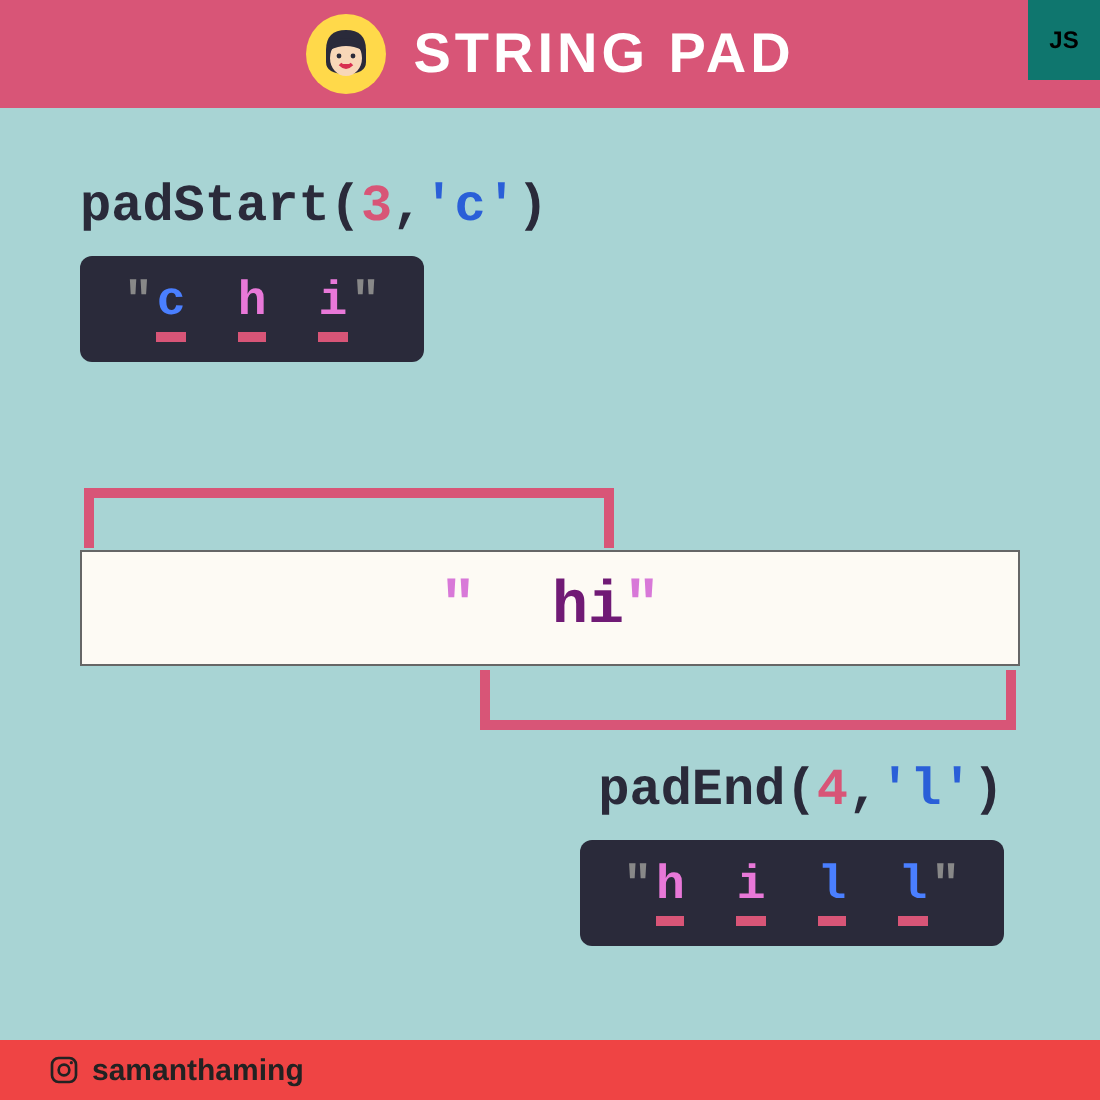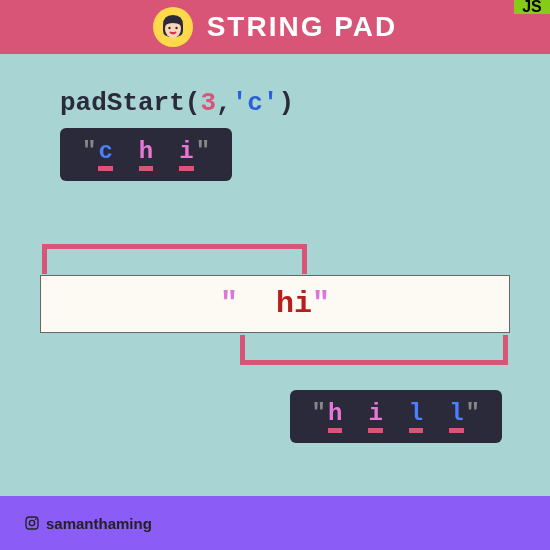--- a/index.html
+++ b/index.html
@@ -36,26 +36,26 @@
     font-family: Arial, sans-serif;
     font-weight: 900;
     font-size: 28px;
     letter-spacing: 2px;
   }
   .js-badge {
     position: absolute;
     right: 0;
     top: 0;
     width: 36px;
-    height: 14px;
-    background: #84cc16;
+    height: 40px;
+    background: #0f766e;
     color: #000;
     font-family: Arial, sans-serif;
     font-weight: 900;
-    font-size: 16px;
+    font-size: 12px;
     display: flex;
     align-items: center;
     justify-content: center;
   }
   .code-line {
     font-size: 26px;
     font-weight: bold;
     color: #2a2a3a;
   }
   .num { color: #d85577; }
@@ -92,51 +92,51 @@
     align-items: center;
     justify-content: center;
     font-size: 30px;
     font-weight: bold;
     margin: 0 auto;
     position: absolute;
     top: 275px;
     left: 40px;
   }
   .center-box .quote { color: #d878d8; }
-  .center-box .base { color: #b91c1c; margin-left: 38px; }
+  .center-box .base { color: #701a75; margin-left: 38px; }
   .bracket-top {
     position: absolute;
     top: 244px;
     left: 42px;
     width: 265px;
     height: 30px;
     border-top: 5px solid #d85577;
     border-left: 5px solid #d85577;
     border-right: 5px solid #d85577;
   }
   .bracket-bot {
     position: absolute;
     top: 335px;
     left: 240px;
     width: 268px;
     height: 30px;
     border-bottom: 5px solid #d85577;
     border-left: 5px solid #d85577;
     border-right: 5px solid #d85577;
   }
-  .padstart-block { position: absolute; top: 88px; left: 60px; }
+  .padstart-block { position: absolute; top: 88px; left: 40px; }
   .padend-block { position: absolute; top: 380px; right: 48px; text-align: right; }
   .padend-block .code-box { text-align: left; }
   .footer {
     position: absolute;
     bottom: 0;
     left: 0;
     right: 0;
-    height: 54px;
-    background: #8b5cf6;
+    height: 30px;
+    background: #ef4444;
     display: flex;
     align-items: center;
     justify-content: space-between;
     padding: 0 24px;
     font-family: Arial, sans-serif;
     font-weight: 600;
     font-size: 15px;
     color: #222;
   }
   .social { display: flex; align-items: center; gap: 6px; }
@@ -173,20 +173,23 @@
 
 <div class="center-box">
   <span class="quote">"</span>
     <span class="base">hi</span>
     <span class="quote">"</span>
 </div>
 
 <div class="bracket-bot"></div>
 
 <div class="padend-block">
+  <div class="code-line">
+    <span>padEnd</span>(<span class="num">4</span>,<span class="str">'l'</span>)
+  </div>
   <div class="code-box">
     <span class="quote">"</span><span id="pe-chars"><span class="ch c-pink">h</span><span class="sp"></span><span class="ch c-pink">i</span><span class="sp"></span><span class="ch c-blue">l</span><span class="sp"></span><span class="ch c-blue">l</span></span><span class="quote">"</span>
   </div>
 </div>
 
 <div class="footer">
   <div class="social">
     <svg class="icon" viewBox="0 0 24 24">
       <rect x="3" y="3" width="18" height="18" rx="5" fill="none" stroke="#222" stroke-width="2"></rect>
       <circle cx="12" cy="12" r="4" fill="none" stroke="#222" stroke-width="2"></circle>

